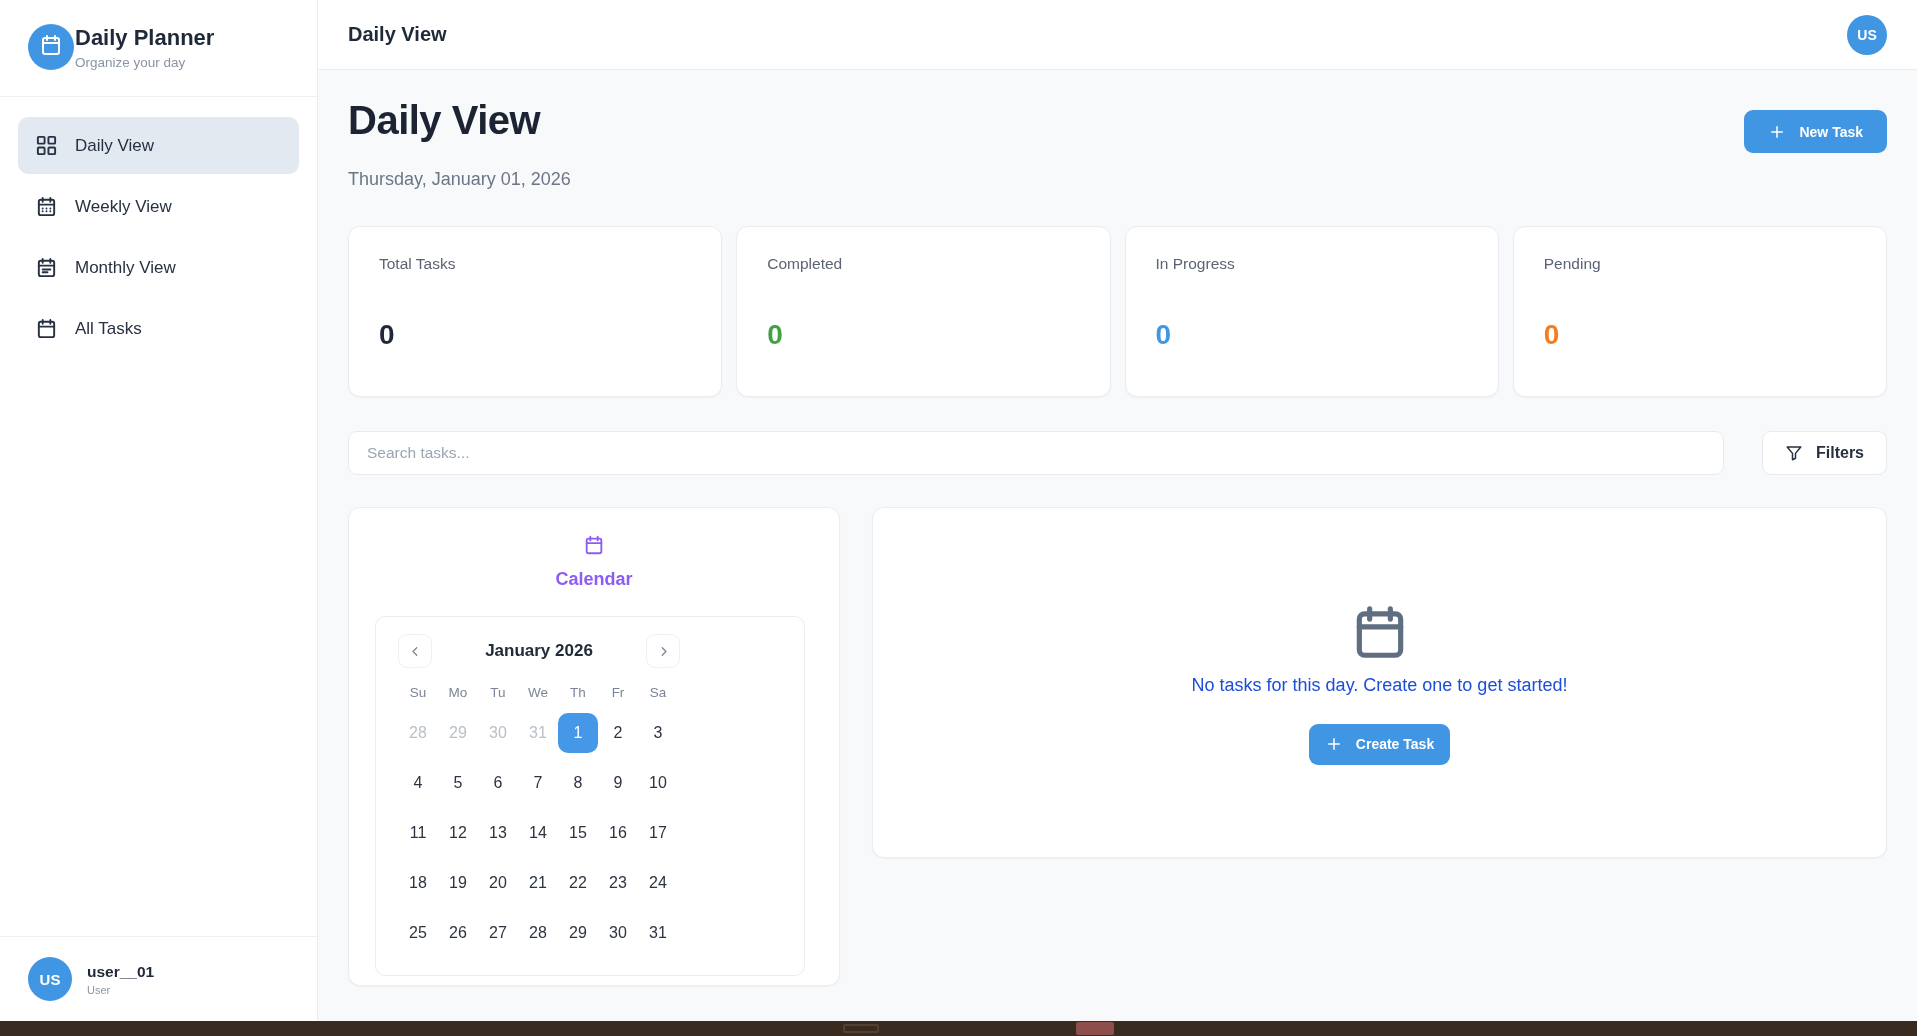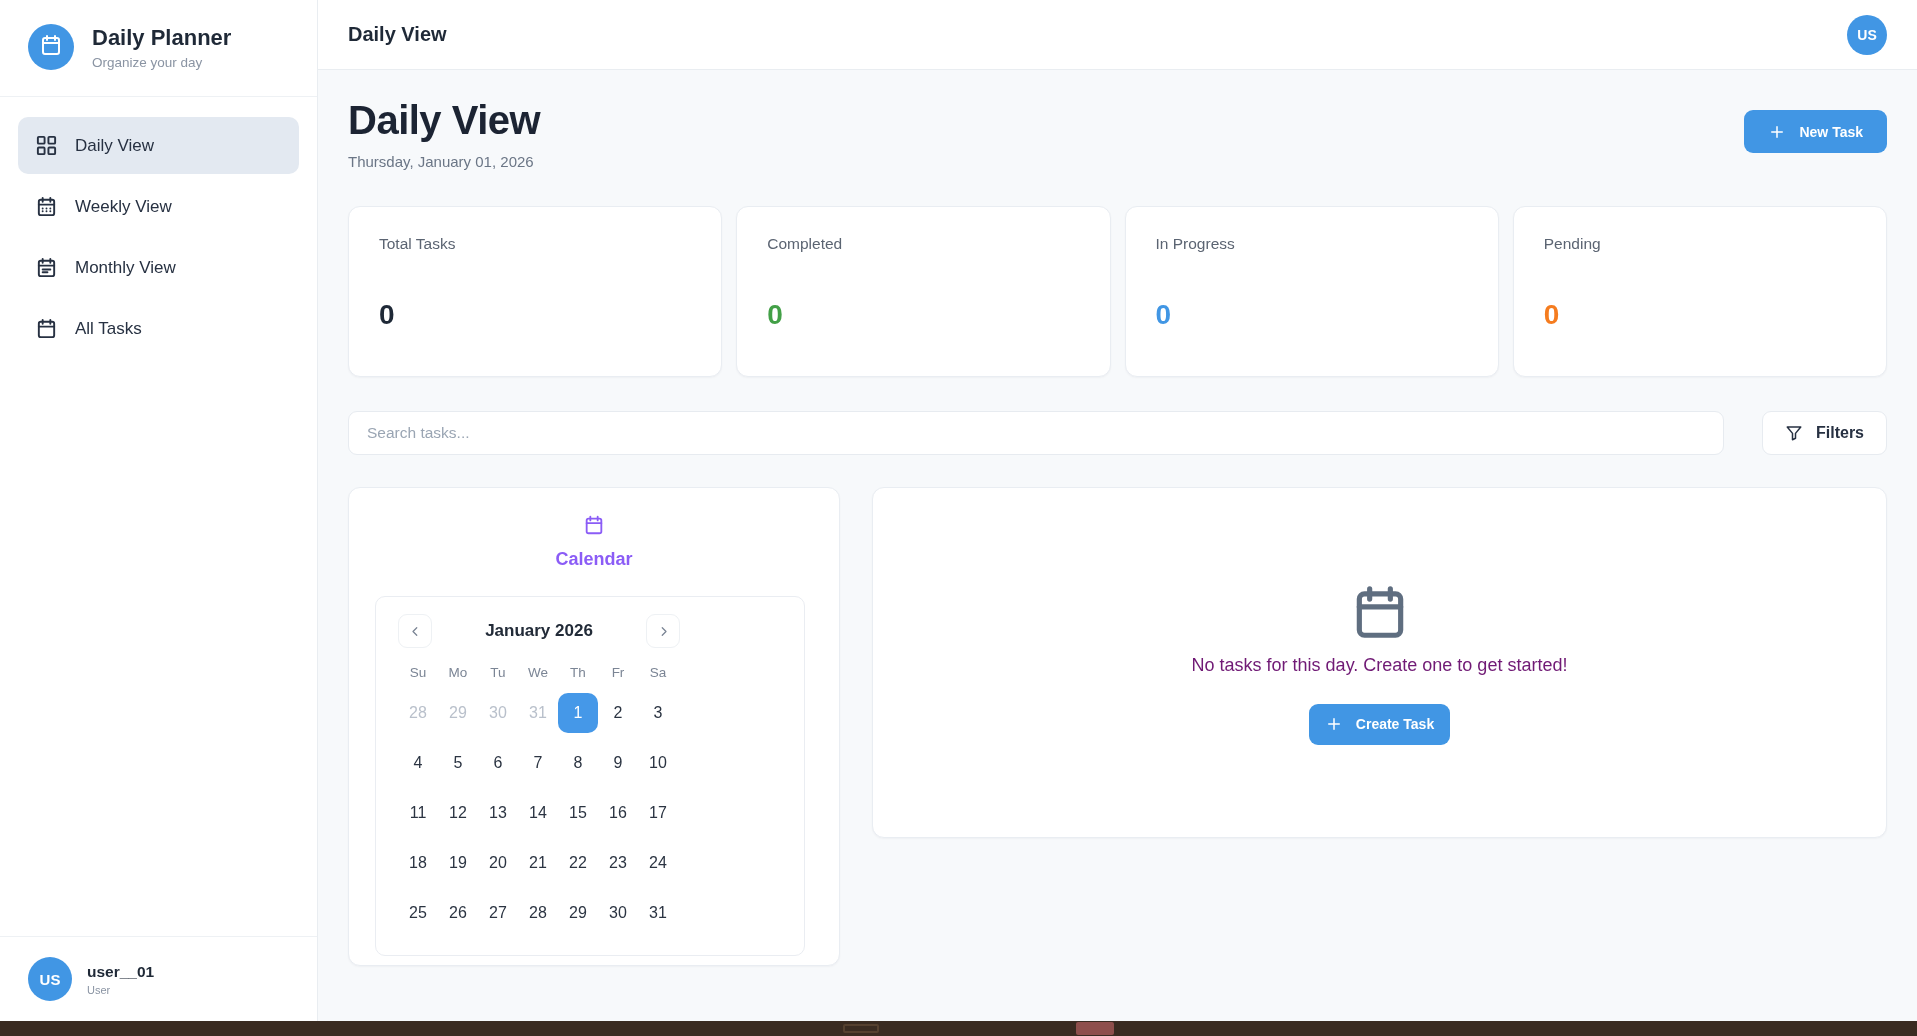--- a/index.html
+++ b/index.html
@@ -4,21 +4,21 @@
 <style>
   * { box-sizing: border-box; }
   html, body { margin: 0; padding: 0; width: 1917px; height: 1036px; overflow: hidden;
                font-family: "Liberation Sans", sans-serif; background: #f7f9fb; }
   .app { display: flex; width: 1917px; height: 1021px; }
 
   
   .sidebar { width: 318px; background: #ffffff; border-right: 1px solid #e9edf1;
              display: flex; flex-direction: column; }
   .logo-section { padding: 24px 28px 26px; border-bottom: 1px solid #eef1f4;
-                  display: flex; align-items: center; gap: 18px; }
+                  display: flex; align-items: center; gap: 1px; }
   .logo-badge { width: 46px; height: 46px; border-radius: 50%; background: #4196e4;
                 color: #fff; display: flex; align-items: center; justify-content: center; flex: none; }
   .logo-badge svg { width: 24px; height: 24px; }
   .app-title { font-size: 22px; font-weight: 700; color: #1f2937; }
   .app-tagline { font-size: 13.5px; color: #8a94a3; margin-top: 4px; }
 
   .nav { padding: 20px 18px; flex: 1; }
   .nav-item { display: flex; align-items: center; gap: 17px; height: 57px; padding: 0 17px;
               border-radius: 10px; margin-bottom: 4px; font-size: 17px; font-weight: 500;
               color: #273142; cursor: pointer; }
@@ -37,21 +37,21 @@
   
   .right { flex: 1; display: flex; flex-direction: column; min-width: 0; }
   .topbar { height: 70px; background: #fff; border-bottom: 1px solid #e9edf1; flex: none;
             display: flex; align-items: center; justify-content: space-between; padding: 0 30px; }
   .topbar-title { font-size: 20px; font-weight: 700; color: #1f2937; }
   .avatar.small { width: 40px; height: 40px; font-size: 14px; }
 
   .main { flex: 1; background: #f7f9fb; padding: 28px 30px; overflow: hidden; }
   .page-header { display: flex; justify-content: space-between; align-items: flex-start; }
   .page-title { font-size: 40px; font-weight: 800; color: #1c2433; margin: 0; letter-spacing: -0.5px; }
-  .page-date { font-size: 15px; color: #6b7686; margin-top: 10px; }
+  .page-date { font-size: 18px; color: #6b7686; margin-top: 26px; }
 
   .btn-primary { display: inline-flex; align-items: center; gap: 13px; background: #4196e4;
                  color: #fff; border: none; border-radius: 9px; height: 43px; padding: 0 24px;
                  font-size: 14px; font-weight: 600; font-family: inherit; cursor: pointer; }
   .btn-primary svg { width: 18px; height: 18px; }
   .new-task { margin-top: 12px; }
 
   .stats { display: grid; grid-template-columns: repeat(4, 1fr); gap: 14px; margin-top: 36px; }
   .stat-card { background: #fff; border: 1px solid #e9edf2; border-radius: 12px;
                padding: 28px 30px; height: 171px; box-shadow: 0 1px 2px rgba(16,24,40,.04); }
@@ -90,21 +90,21 @@
   .days { display: grid; grid-template-columns: repeat(7, 40px); row-gap: 10px; margin-top: 13px; }
   .day { width: 40px; height: 40px; display: flex; align-items: center; justify-content: center;
          font-size: 16px; color: #2b3442; border-radius: 10px; cursor: pointer; }
   .day.muted { color: #b9c0cb; }
   .day.selected { background: #4598e8; color: #fff; }
 
   .tasks-panel { flex: 1; height: 351px; display: flex; flex-direction: column;
                  align-items: center; justify-content: center; }
   .empty-icon { color: #5f6e80; }
   .empty-icon svg { width: 62px; height: 62px; }
-  .empty-message { font-size: 18px; color: #701a75; margin-top: 12px; }
+  .empty-message { font-size: 18px; color: #1d4ed8; margin-top: 12px; }
   .create-task { margin-top: 28px; height: 41px; padding: 0 16px; }
 
   
   .taskbar { position: absolute; left: 0; bottom: 0; width: 1917px; height: 15px;
              background: #3a2b21; }
   .tb-accent-1 { position: absolute; left: 843px; top: 3px; width: 36px; height: 9px;
                  border: 2px solid #55402f; border-radius: 2px; }
   .tb-accent-2 { position: absolute; left: 1076px; top: 1px; width: 38px; height: 13px;
                  background: #8e4f4c; border-radius: 2px; }
 </style>

